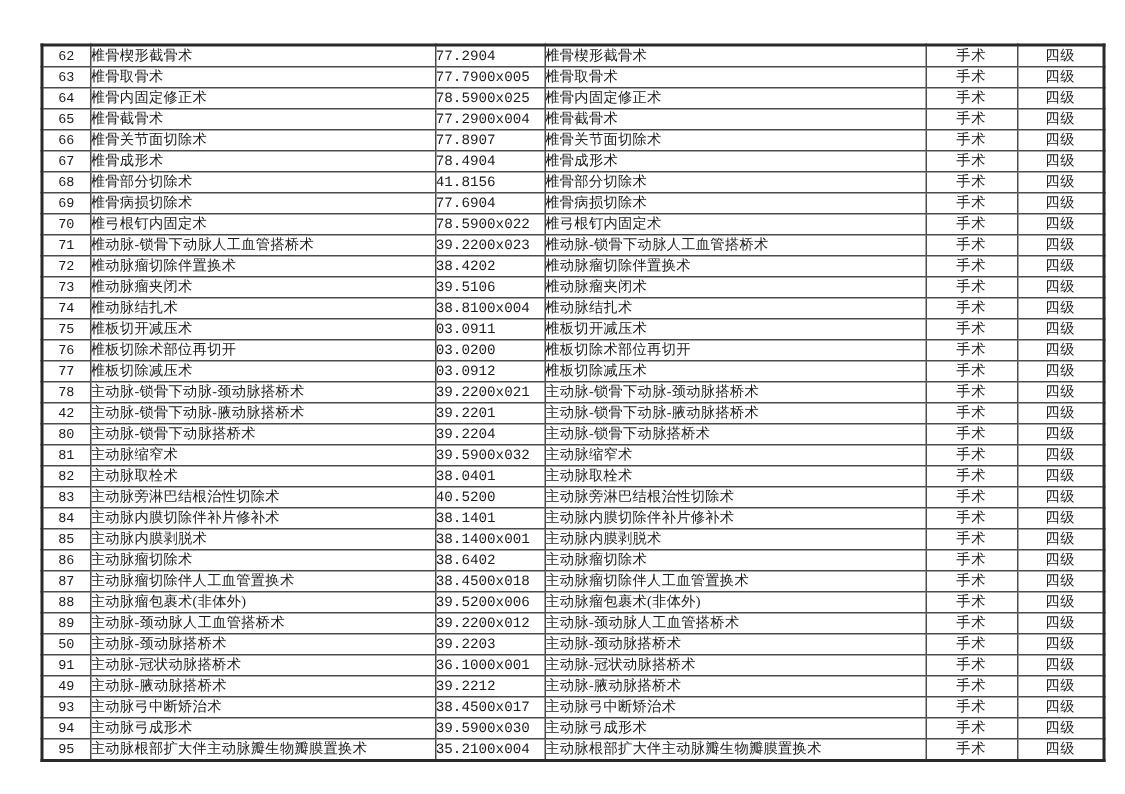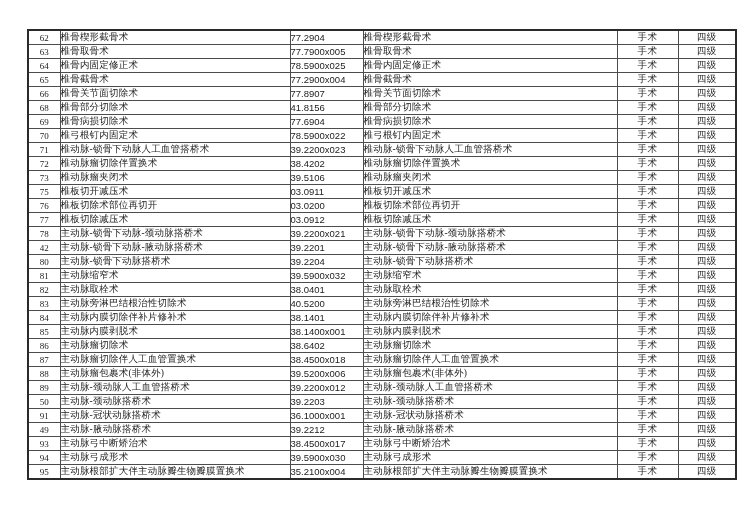--- a/index.html
+++ b/index.html
@@ -27,36 +27,36 @@
     border: 1px solid #4c4c4c;
     height: 12.45px;
     padding: 0;
     overflow: hidden;
     white-space: nowrap;
     vertical-align: middle;
     color: #1c1c1c;
   }
   td.c-no {
     text-align: center;
-    font-family: Liberation Serif, serif;
+    font-family: Liberation Mono, monospace;
     font-size: 9px;
     color: #222222;
   }
   td.c-name, td.c-name2 {
     text-align: left;
     padding-left: 3px;
     padding-right: 2px;
     font-family: "Liberation Serif", serif;
     font-size: 9.5px;
     letter-spacing: 0.2px;
   }
   td.c-code {
     text-align: left;
     padding-left: 3px;
-    font-family: Liberation Sans, sans-serif;
+    font-family: Liberation Mono, monospace;
     font-size: 9.5px;
     color: #303030;
   }
   td.c-cat, td.c-level {
     text-align: center;
     font-family: "Liberation Serif", serif;
     font-size: 9.5px;
     letter-spacing: 0.5px;
   }
 </style>
@@ -108,20 +108,28 @@
         </tr>
         <tr>
           <td class="c-no">66</td>
           <td class="c-name">椎骨关节面切除术</td>
           <td class="c-code">77.8907</td>
           <td class="c-name2">椎骨关节面切除术</td>
           <td class="c-cat">手术</td>
           <td class="c-level">四级</td>
         </tr>
         <tr>
+          <td class="c-no">67</td>
+          <td class="c-name">椎骨成形术</td>
+          <td class="c-code">78.4904</td>
+          <td class="c-name2">椎骨成形术</td>
+          <td class="c-cat">手术</td>
+          <td class="c-level">四级</td>
+        </tr>
+        <tr>
           <td class="c-no">68</td>
           <td class="c-name">椎骨部分切除术</td>
           <td class="c-code">41.8156</td>
           <td class="c-name2">椎骨部分切除术</td>
           <td class="c-cat">手术</td>
           <td class="c-level">四级</td>
         </tr>
         <tr>
           <td class="c-no">69</td>
           <td class="c-name">椎骨病损切除术</td>
@@ -152,20 +160,28 @@
           <td class="c-code">38.4202</td>
           <td class="c-name2">椎动脉瘤切除伴置换术</td>
           <td class="c-cat">手术</td>
           <td class="c-level">四级</td>
         </tr>
         <tr>
           <td class="c-no">73</td>
           <td class="c-name">椎动脉瘤夹闭术</td>
           <td class="c-code">39.5106</td>
           <td class="c-name2">椎动脉瘤夹闭术</td>
+          <td class="c-cat">手术</td>
+          <td class="c-level">四级</td>
+        </tr>
+        <tr>
+          <td class="c-no">74</td>
+          <td class="c-name">椎动脉结扎术</td>
+          <td class="c-code">38.8100x004</td>
+          <td class="c-name2">椎动脉结扎术</td>
           <td class="c-cat">手术</td>
           <td class="c-level">四级</td>
         </tr>
         <tr>
           <td class="c-no">75</td>
           <td class="c-name">椎板切开减压术</td>
           <td class="c-code">03.0911</td>
           <td class="c-name2">椎板切开减压术</td>
           <td class="c-cat">手术</td>
           <td class="c-level">四级</td>

